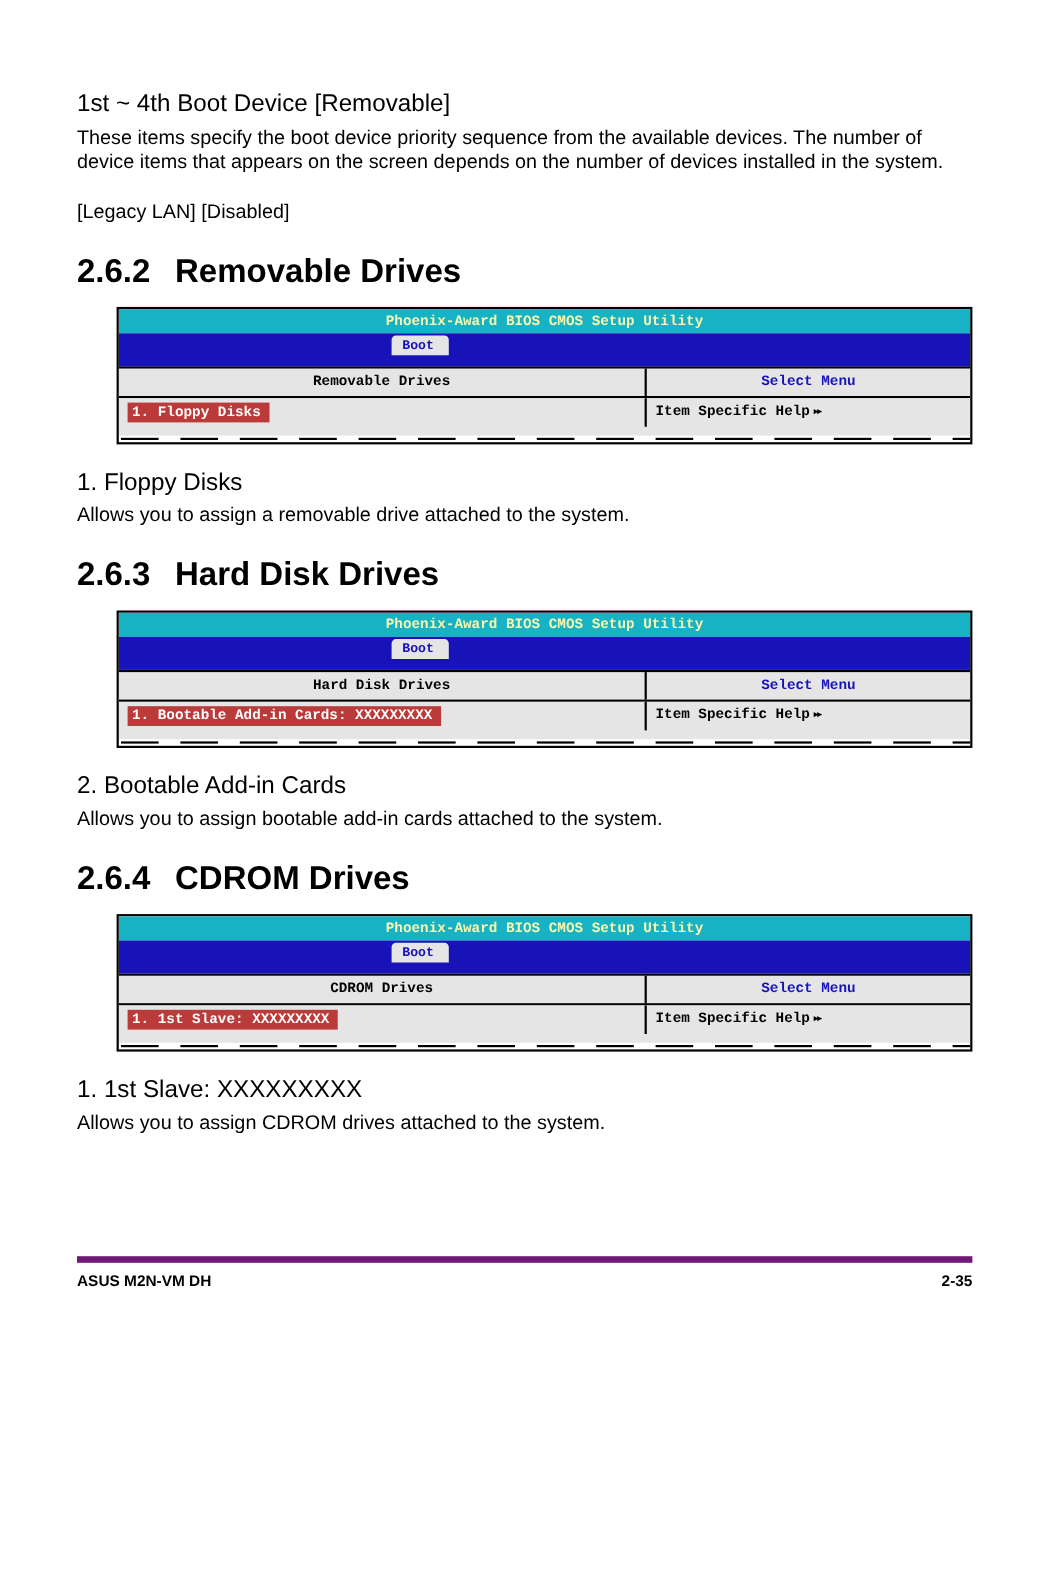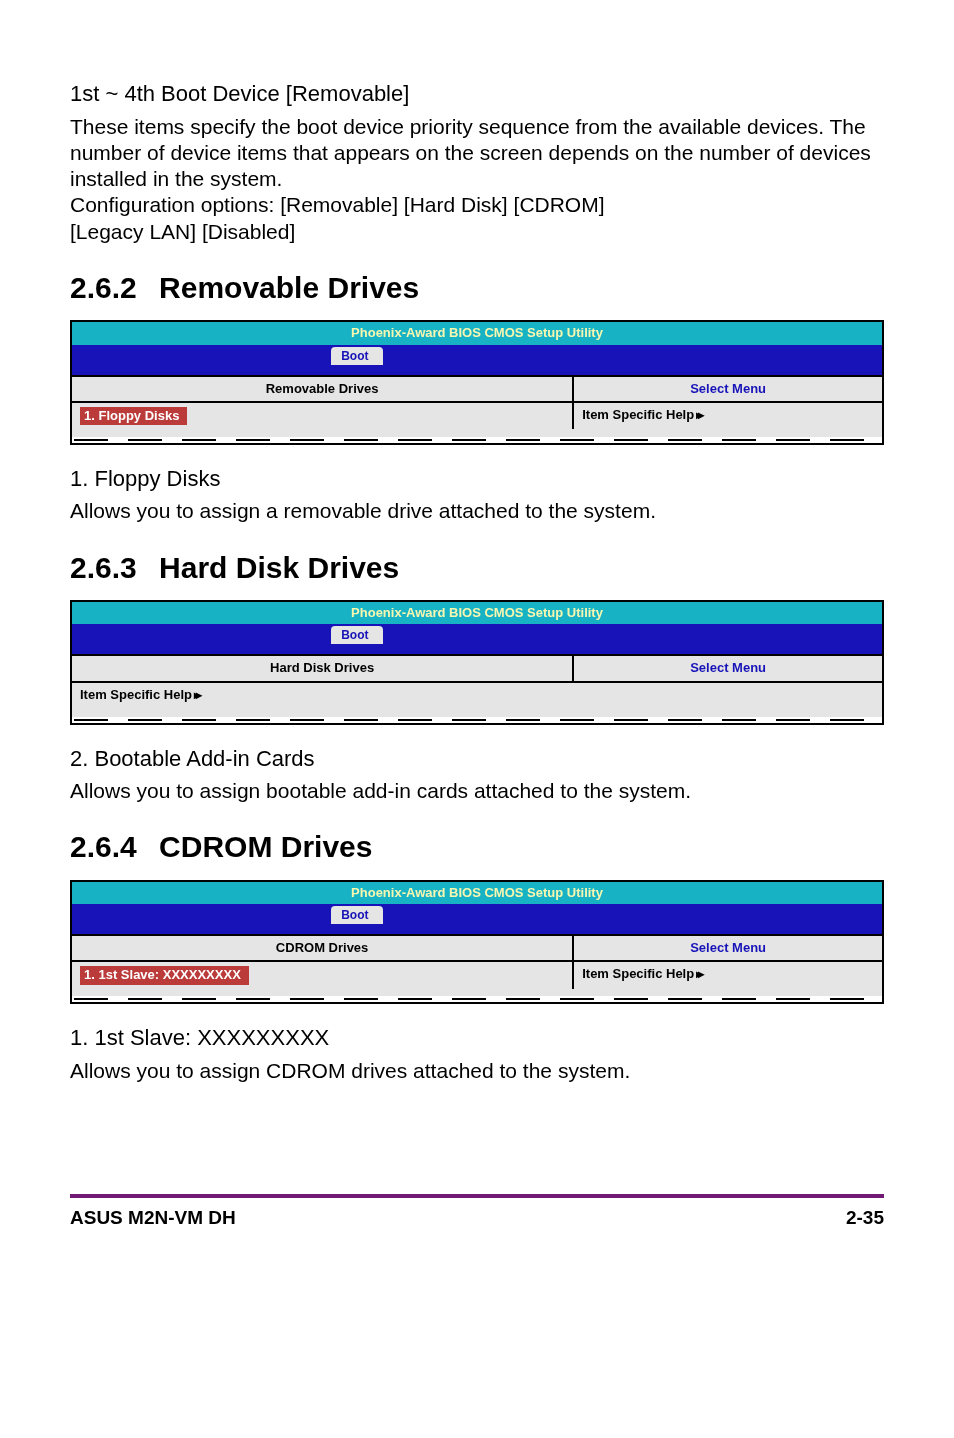--- a/index.html
+++ b/index.html
@@ -5,29 +5,30 @@
   * { margin: 0; padding: 0; box-sizing: border-box; }
   body {
     font-family: Arial, Helvetica, sans-serif;
     color: #000;
     background: #fff;
     width: 954px;
     padding: 80px 70px 40px 70px;
     line-height: 1.25;
   }
   .h-sub { font-size: 22px; font-weight: normal; margin-bottom: 6px; }
-  .body-text { font-size: 21px; margin-bottom: 24px; }
+  .body-text { font-size: 18px; margin-bottom: 24px; }
   .h-section { font-size: 30px; font-weight: bold; margin-top: 20px; margin-bottom: 14px; }
   .h-section .num { margin-right: 14px; }
   .bios-box {
     border: 2px solid #000;
     margin-bottom: 20px;
-    font-family: Liberation Sans, sans-serif;
+    font-family: Liberation Mono, monospace;
     font-size: 13px;
     overflow: hidden;
+    margin-left: 36px;
   }
   .bios-titlebar {
     background: #17b2c4;
     text-align: center;
     font-weight: bold;
     padding: 3px 0;
     color: #f7f7b0;
   }
   .bios-tabrow {
     background: #1713b8;
@@ -78,35 +79,35 @@
   .bios-right-arrows::after {
     content: "\25B8\25B8";
     margin-left: 2px;
     letter-spacing: -4px;
     font-size: 12px;
   }
   .footer {
     display: flex;
     justify-content: space-between;
     align-items: baseline;
-    border-top: 4px solid #701a75;
+    border-top: 6px solid #701a75;
     margin-top: 110px;
     padding-top: 8px;
-    font-size: 19px;
+    font-size: 14px;
   }
   .footer .left { font-weight: bold; }
   .footer .right { font-weight: bold; }
 </style>
 </head>
 <body>
 
 <div class="h-sub">1st ~ 4th Boot Device [Removable]</div>
 <div class="body-text">
   <span>These items specify the boot device priority sequence from the available devices. The number of device items that appears on the screen depends on the number of devices installed in the system.</span><br>
-  <span>Configuration options: [Removable] [Hard Disk] [CDROM]</span><br>
+  <br>
   <span>[Legacy LAN] [Disabled]</span>
 </div>
 
 <div class="h-section">
   <span class="num">2.6.2</span>
   <span>Removable Drives</span>
 </div>
 
 <div class="bios-box">
   <div class="bios-titlebar">Phoenix-Award BIOS CMOS Setup Utility</div>
@@ -137,20 +138,23 @@
 <div class="bios-box">
   <div class="bios-titlebar">Phoenix-Award BIOS CMOS Setup Utility</div>
   <div class="bios-tabrow">
     <span class="bios-tab">Boot</span>
   </div>
   <div class="bios-headerrow">
     <div class="bios-left">Hard Disk Drives</div>
     <div class="bios-right">Select Menu</div>
   </div>
   <div class="bios-bodyrow">
+    <div class="bios-left">
+      <span class="bios-selected">1. Bootable Add-in Cards: XXXXXXXXX</span>
+    </div>
     <div class="bios-right bios-right-arrows">Item Specific Help</div>
   </div>
   <div class="bios-bottom-dashes"></div>
 </div>
 
 <div class="h-sub">2. Bootable Add-in Cards</div>
 <div class="body-text">Allows you to assign bootable add-in cards attached to the system.</div>
 
 <div class="h-section">
   <span class="num">2.6.4</span>

